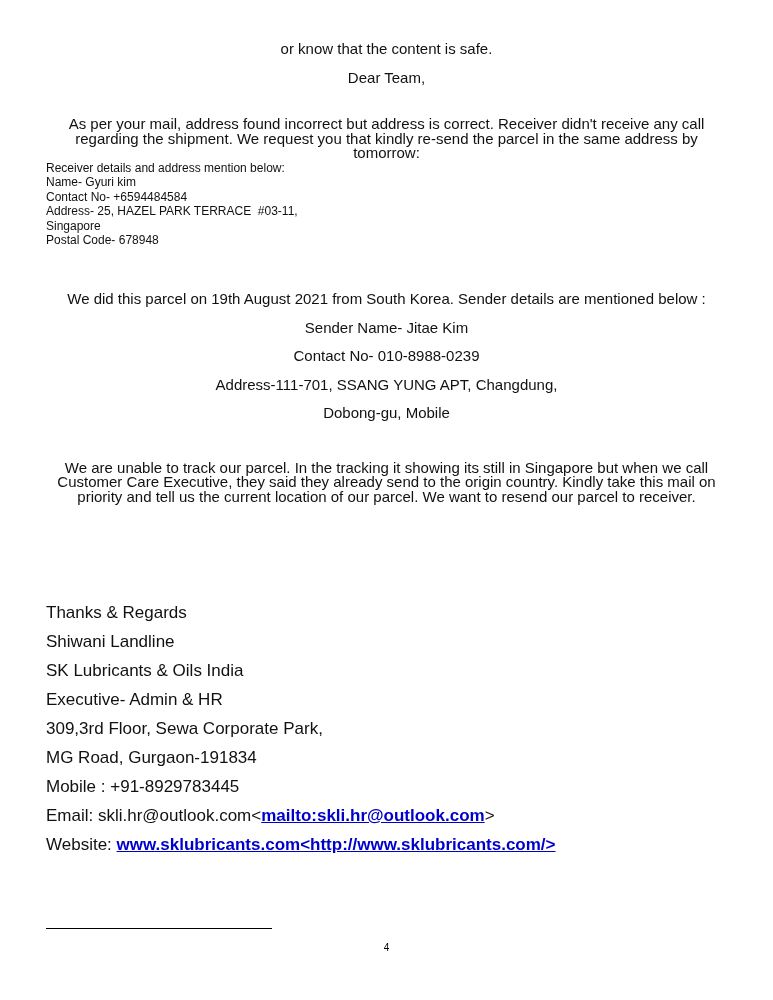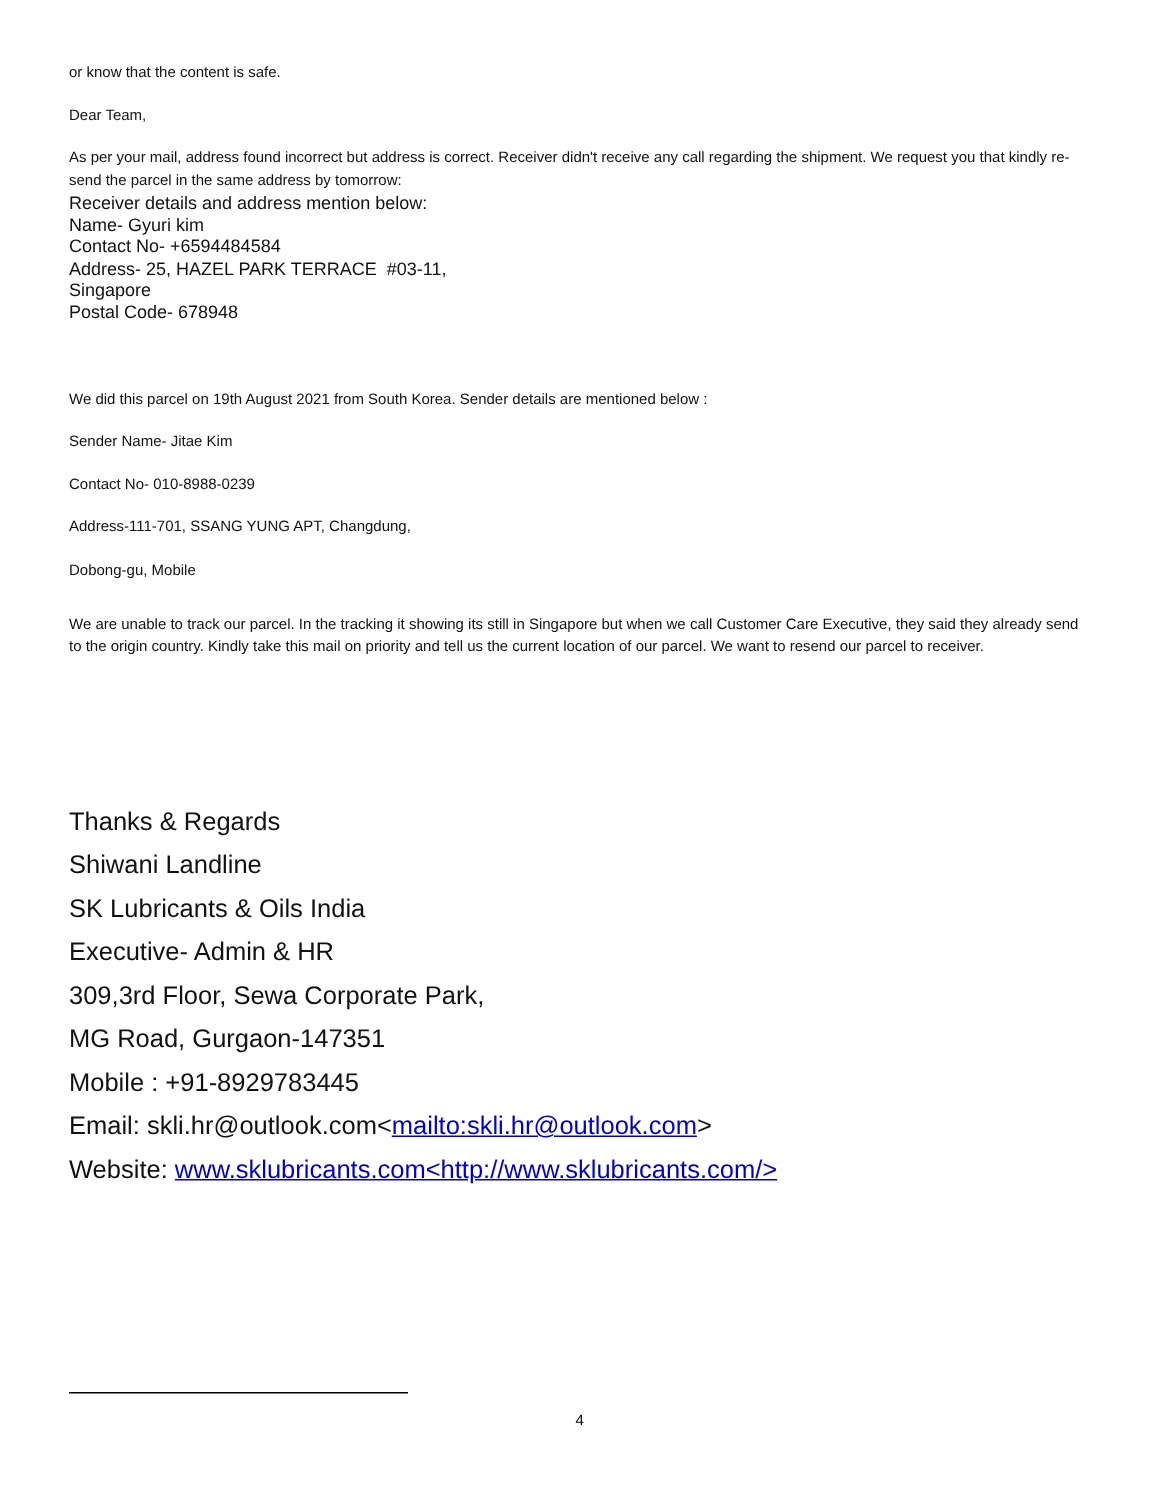--- a/index.html
+++ b/index.html
@@ -22,57 +22,59 @@
     box-sizing: border-box;
     padding: 42px 46px 0 46px;
   }
   .doc-body {
     font-size: 11.2px;
     line-height: 1.0;
     color: #111111;
   }
   .para {
     margin: 0 0 0 0;
-    font-size: 10px;
+    font-size: 15px;
     line-height: 14.5px;
+    text-align: center;
   }
   .spacer-sm { height: 14px; }
   .spacer-md { height: 22px; }
   .spacer-lg { height: 44px; }
   .spacer-xl { height: 72px; }
   .block-tight .line {
     font-size: 12px;
     line-height: 14.6px;
     white-space: pre-wrap;
   }
   .sig-line {
     font-size: 17px;
     line-height: 29px;
   }
   a.link {
     color: #0000cd;
     text-decoration: underline;
+    font-weight: bold;
   }
   .hr-short {
     position: absolute;
     left: 46px;
     top: 928px;
     width: 226px;
     border-top: 1px solid #000000;
   }
   .page-number {
     position: absolute;
     top: 942px;
     left: 0;
     width: 773px;
     text-align: center;
     font-size: 10px;
     color: #000000;
   }
-  .nowrap-wrap { max-width: 690px; }
+  .nowrap-wrap { max-width: 690px; margin-top: 18px; }
 </style>
 </head>
 <body>
 
 <div class="page">
   <div class="doc-body">
 
     <div class="para">or know that the content is safe.</div>
 
     <div class="spacer-sm"></div>
@@ -112,21 +114,21 @@
 
     <div class="spacer-xl"></div>
     <div class="spacer-md"></div>
 
     <div class="signature">
       <div class="sig-line"> Thanks &amp; Regards</div>
       <div class="sig-line">Shiwani Landline</div>
       <div class="sig-line">SK Lubricants &amp; Oils India</div>
       <div class="sig-line">Executive- Admin &amp; HR</div>
       <div class="sig-line">309,3rd Floor, Sewa Corporate Park,</div>
-      <div class="sig-line">MG Road, Gurgaon-147351</div>
+      <div class="sig-line">MG Road, Gurgaon-191834</div>
       <div class="sig-line">Mobile : +91-8929783445</div>
       <div class="sig-line"><span>Email: skli.hr@outlook.com&lt;</span><a class="link" href="#">mailto:skli.hr@outlook.com</a><span>&gt;</span></div>
       <div class="sig-line"><span>Website: </span><a class="link" href="#">www.sklubricants.com&lt;http://www.sklubricants.com/&gt;</a></div>
     </div>
 
   </div>
 
   <div class="hr-short"></div>
   <div class="page-number">4</div>
 </div>

